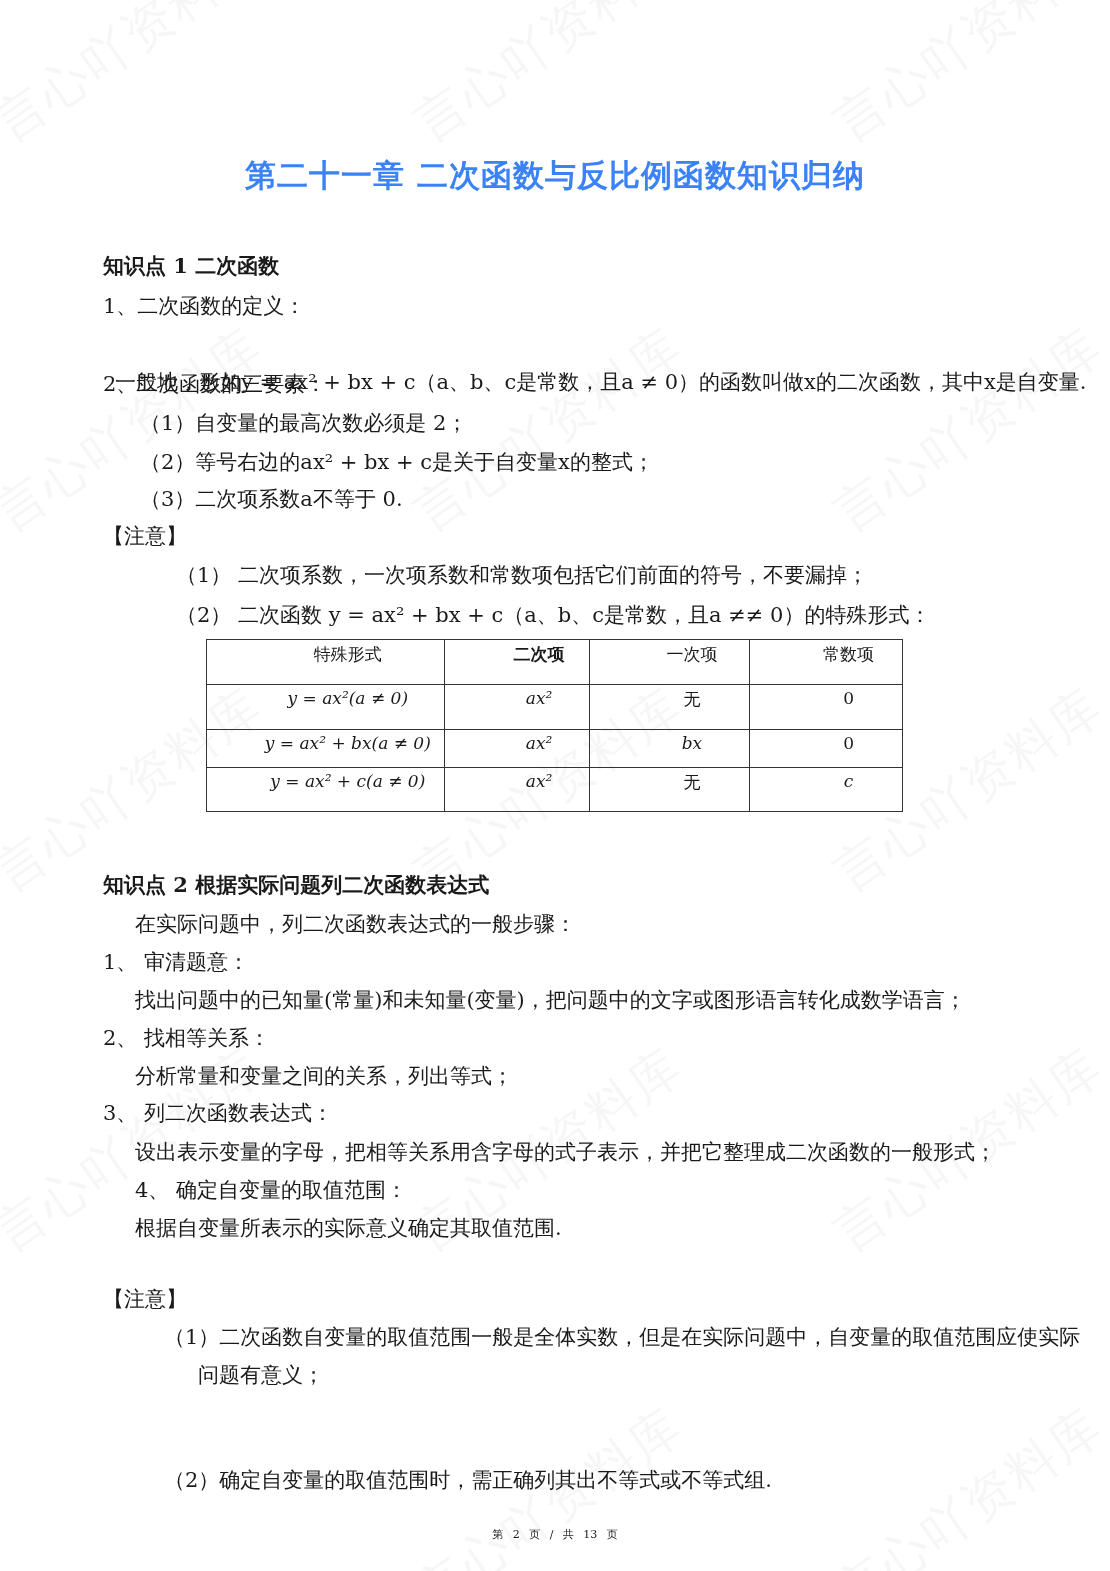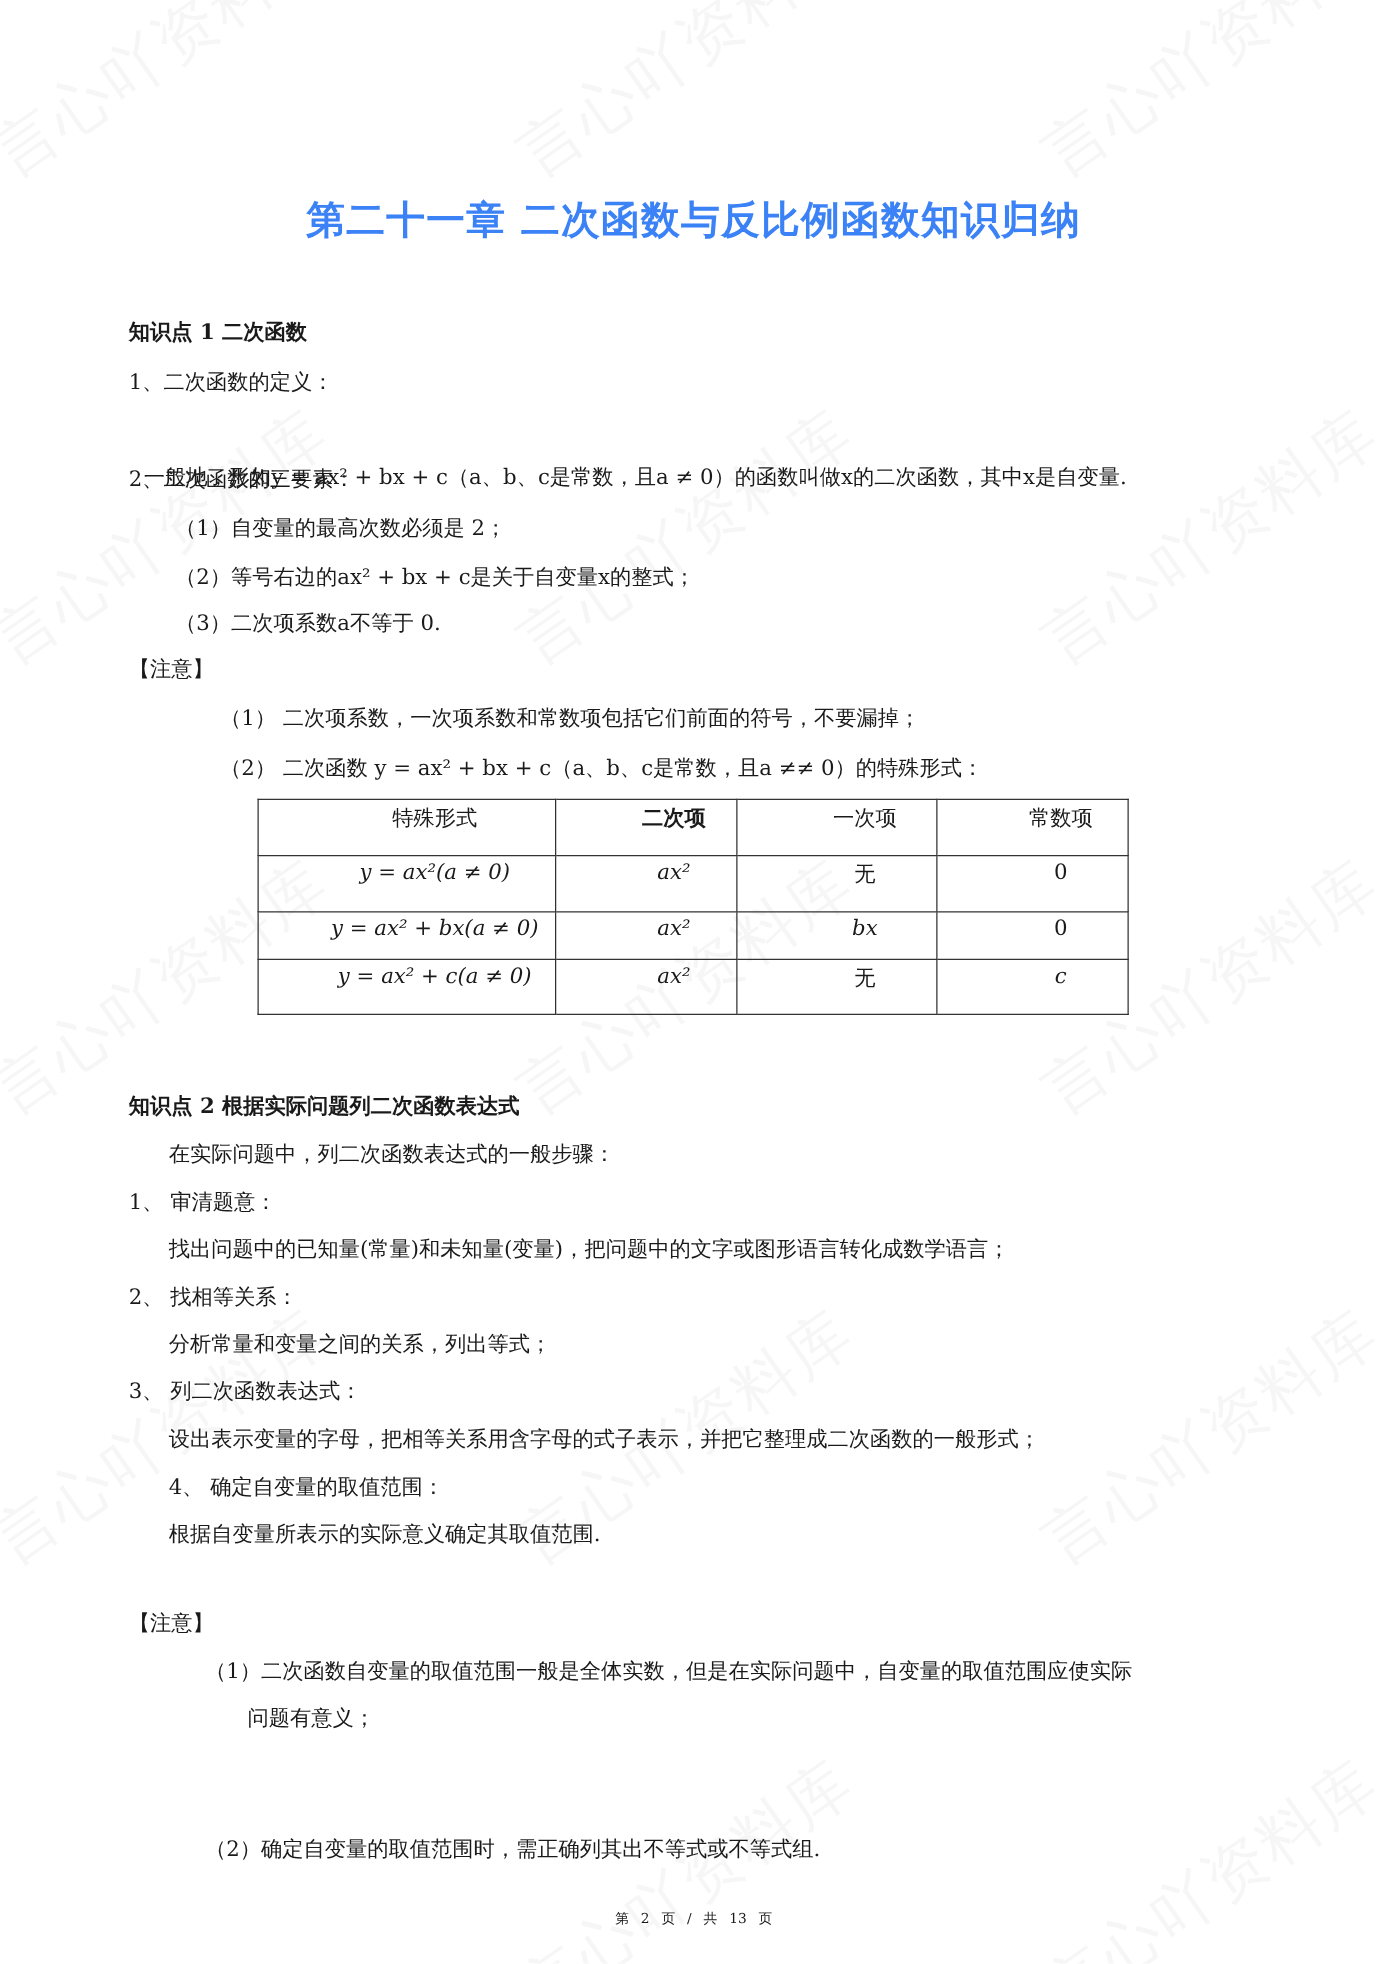--- a/index.html
+++ b/index.html
@@ -13,21 +13,21 @@
     position: absolute; font-family: "DejaVu Sans", sans-serif;
     font-size: 50px; color: rgba(0,0,0,0.035); white-space: nowrap;
     transform: rotate(-35deg); transform-origin: left bottom; letter-spacing: 2px;
   }
   .page { position: absolute; inset: 0; z-index: 1; }
   .title {
     position: absolute; left: 0; right: 0; top: 155px; text-align: center;
     font-family: "DejaVu Sans", sans-serif; font-size: 31px; font-weight: bold;
     color: #3b82f6; letter-spacing: 1px;
   }
-  .line { position: absolute; font-size: 17px; white-space: nowrap; line-height: 24px; }
+  .line { position: absolute; font-size: 21px; white-space: nowrap; line-height: 24px; }
   .bold { font-weight: bold; }
   .math { font-style: italic; font-family: "DejaVu Serif", serif; }
   table.forms {
     position: absolute; left: 206px; top: 639px; width: 697px;
     border-collapse: collapse; font-size: 17px;
   }
   table.forms td {
     border: 1px solid #333; text-align: center; vertical-align: top;
     padding-top: 3px;
     padding-left: 46px;

